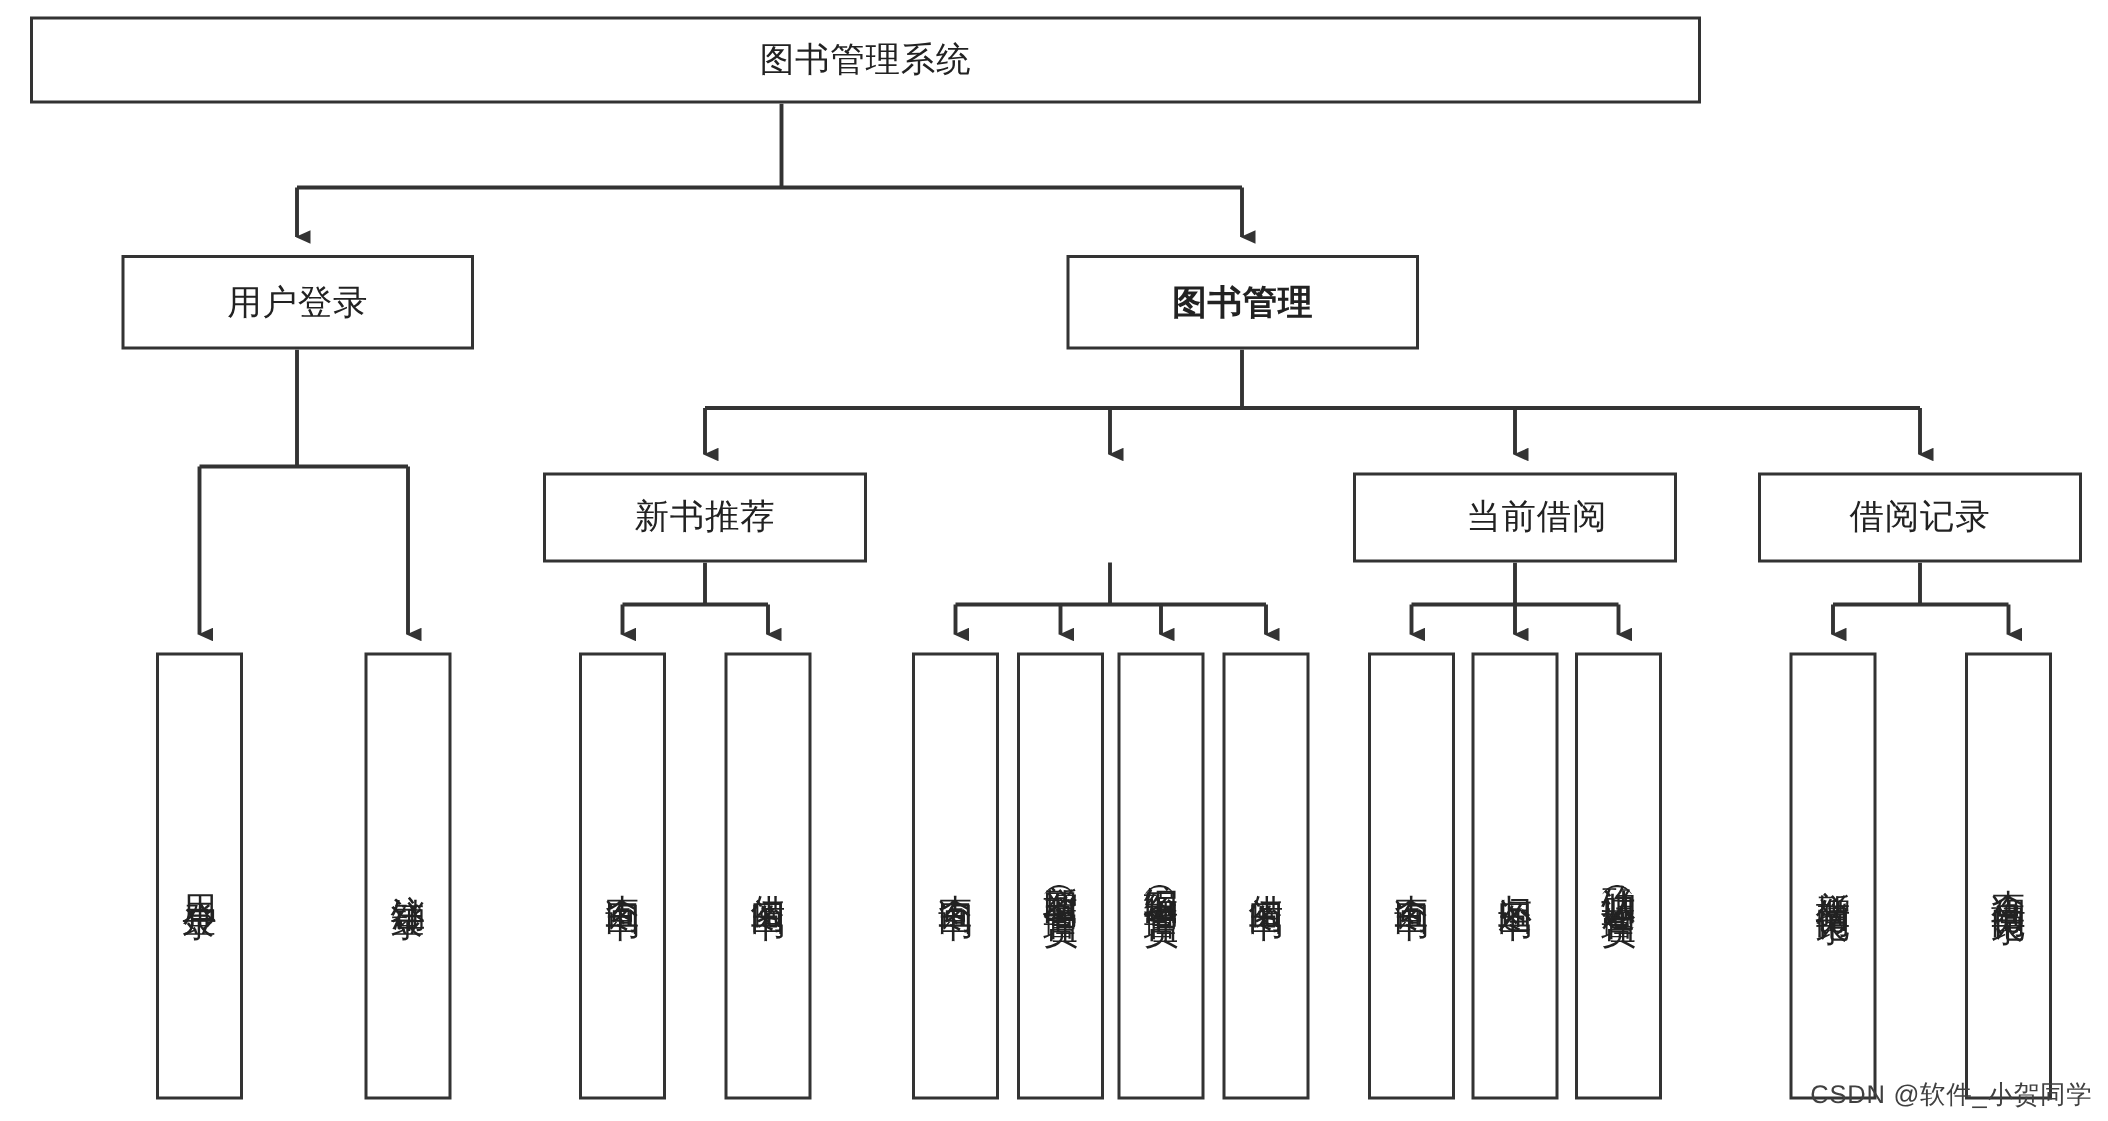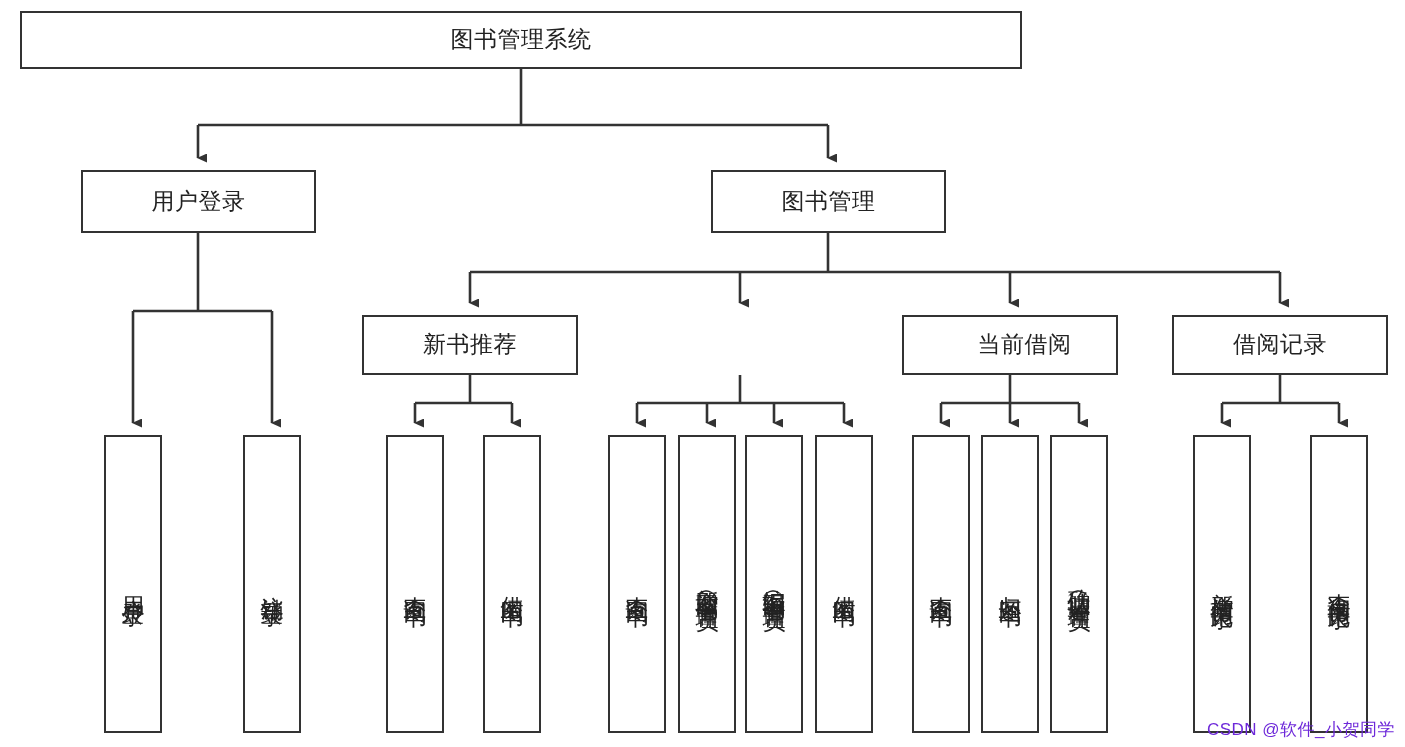--- a/index.html
+++ b/index.html
@@ -60,21 +60,21 @@
     letter-spacing: 3px;
     line-height: 1;
     text-align: center;
     max-height: 286px;
   }
   #watermark {
     position: absolute;
     right: 10px;
     bottom: 6px;
     font-size: 17px;
-    color: #6d28d9;
+    color: #404040;
     letter-spacing: 0.5px;
     white-space: nowrap;
     font-family: "Liberation Sans", "DejaVu Sans", sans-serif;
   }
 </style>
 </head>
 <body>
 
 <div id="diagram-root">
 
@@ -122,28 +122,28 @@
       <path d="M1010,403 L1010,423" marker-end="url(#arrowhead)"></path>
       <path d="M1079,403 L1079,423" marker-end="url(#arrowhead)"></path>
 
       <path d="M1280,375 L1280,403"></path>
       <path d="M1222,403 L1339,403"></path>
       <path d="M1222,403 L1222,423" marker-end="url(#arrowhead)"></path>
       <path d="M1339,403 L1339,423" marker-end="url(#arrowhead)"></path>
     </g>
   </svg>
 
-  <div class="node horizontal root" style="left:20px; top:11px; width:1002px; height:58px;">
+  <div class="node horizontal root" style="left:20px; top:11px; width:1114px; height:58px;">
     <span class="label">图书管理系统</span>
   </div>
 
   <div class="node horizontal" style="left:81px; top:170px; width:235px; height:63px;">
     <span class="label">用户登录</span>
   </div>
-  <div class="node horizontal" style="left:711px; top:170px; width:235px; height:63px;">
+  <div class="node horizontal" style="left:711px; top:170px; width:235px; height:63px;font-weight:bold;">
     <span class="label">图书管理</span>
   </div>
 
   <div class="node horizontal" style="left:362px; top:315px; width:216px; height:60px;text-align:right;">
     <span class="label">新书推荐</span>
   </div>
   <div class="node horizontal" style="left:902px; top:315px; width:216px; height:60px;padding-left:29px;">
     <span class="label">当前借阅</span>
   </div>
   <div class="node horizontal" style="left:1172px; top:315px; width:216px; height:60px;">

